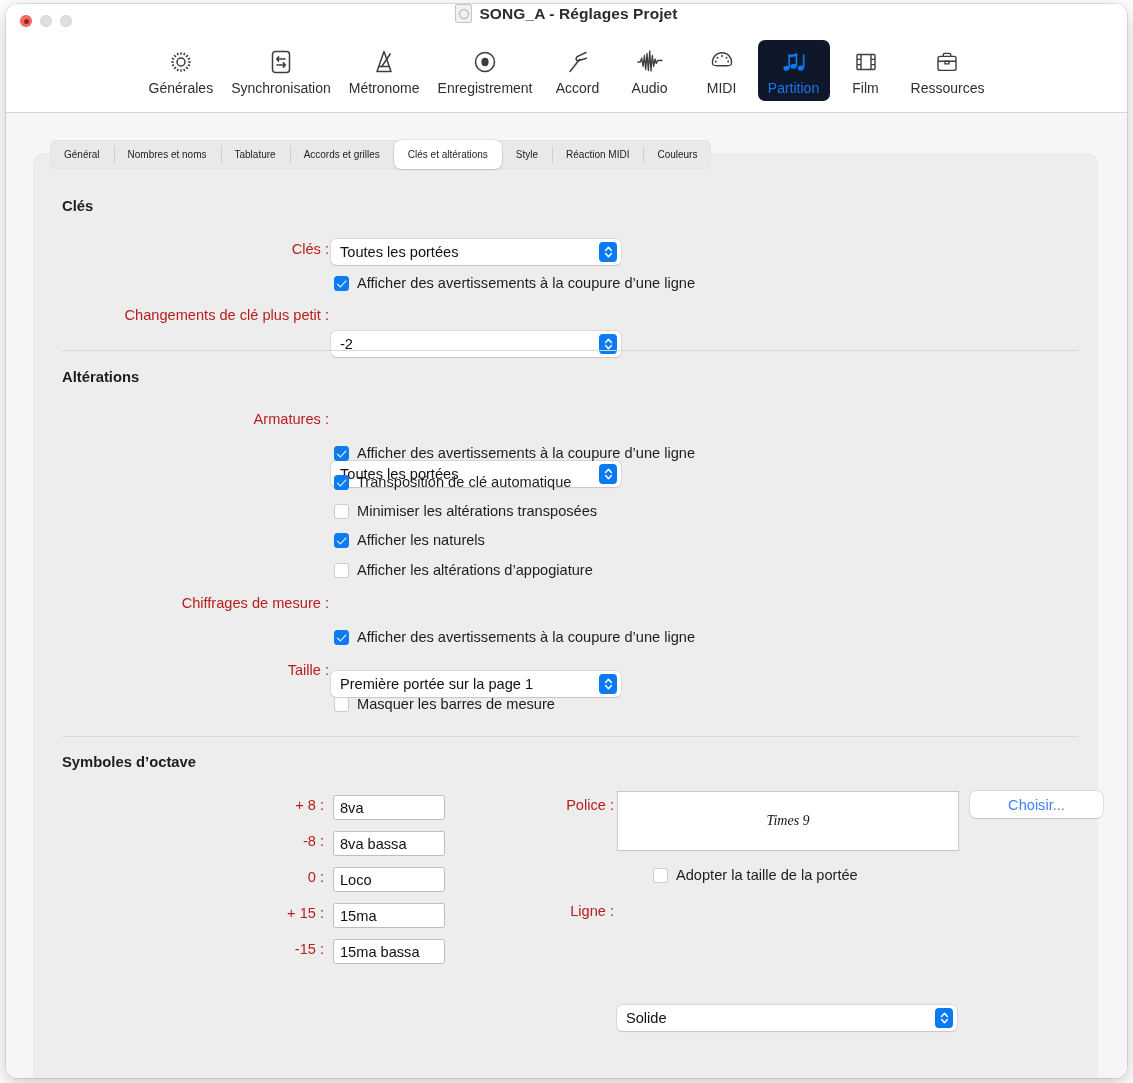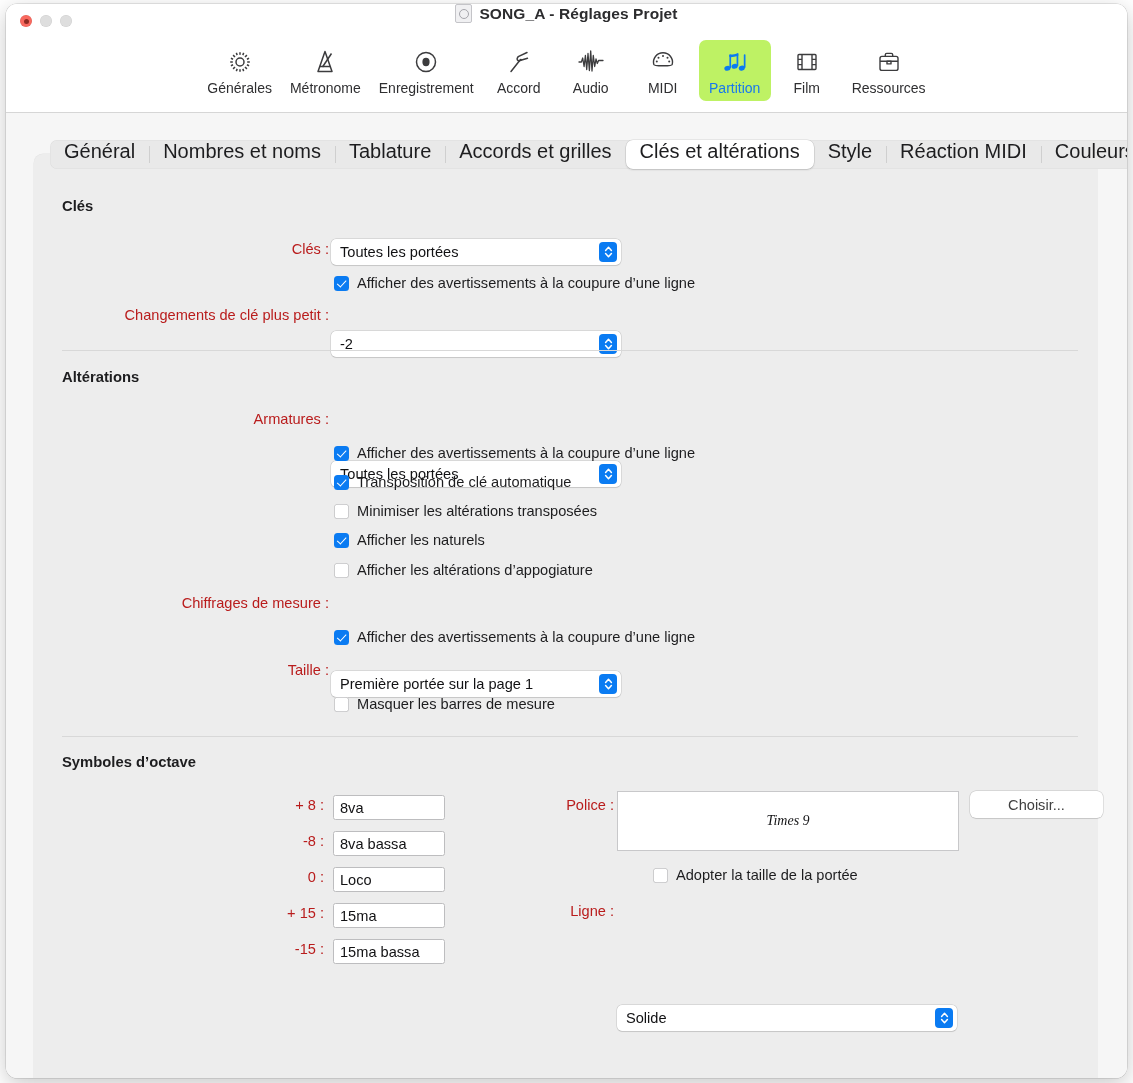--- a/index.html
+++ b/index.html
@@ -102,21 +102,21 @@
   .tb-item {
     display: flex;
     flex-direction: column;
     align-items: center;
     justify-content: flex-start;
     padding: 6px 9px 5px 9px;
     border-radius: 7px;
     cursor: default;
     min-width: 54px;
   }
-  .tb-item.selected { background: #bef264; }
+  .tb-item.selected { background: #0f172a; }
   .tb-icon {
     height: 31px;
     display: flex;
     align-items: center;
     justify-content: center;
     color: #3c3c3e;
   }
   .tb-label {
     margin-top: 3px;
     font-size: 14px;
@@ -156,22 +156,23 @@
     border-radius: 7px;
     padding: 0;
     height: 29px;
     z-index: 5;
     box-shadow: inset 0 0 0 0.5px rgba(0,0,0,0.05);
   }
   .tab {
     position: relative;
     height: 29px;
     display: flex;
+    align-items: center;
     padding: 0 14px;
-    font-size: 20px;
+    font-size: 10px;
     color: #1d1d1f;
     white-space: nowrap;
     border-radius: 7px;
     cursor: default;
   }
   .tab + .tab::before {
     content: "";
     position: absolute;
     left: 0; top: 6px;
     width: 1px; height: 17px;
@@ -305,21 +306,21 @@
   }
   .btn {
     height: 27px;
     background: #ffffff;
     border-radius: 6px;
     box-shadow: 0 0 0 0.5px rgba(0,0,0,0.17), 0 0.5px 1px rgba(0,0,0,0.09);
     display: flex;
     align-items: center;
     justify-content: center;
     font-size: 14.6px;
-    color: #404040;
+    color: #3b82f6;
     cursor: default;
     padding: 0 14px;
   }
 </style>
 </head>
 <body>
 
 <div id="window">
 
   <div id="titlebar">
@@ -340,20 +341,30 @@
       <div class="tb-icon">
         <svg width="28" height="28" viewBox="0 0 28 28" fill="none" stroke="#3c3c3e" stroke-width="1.5">
           <circle cx="14" cy="14" r="4"></circle>
           <path d="M14 4.2v2.6M14 21.2v2.6M4.2 14h2.6M21.2 14h2.6M7.1 7.1l1.9 1.9M19 19l1.9 1.9M20.9 7.1L19 9M9 19l-1.9 1.9"></path>
           <path d="M10.3 4.9l.9 2.2M16.8 20.9l.9 2.2M4.9 17.7l2.2-.9M20.9 11.2l2.2-.9M4.9 10.3l2.2.9M20.9 16.8l2.2.9M10.3 23.1l.9-2.2M16.8 7.1l.9-2.2"></path>
         </svg>
       </div>
       <div class="tb-label">Générales</div>
     </div>
 
+    <div class="tb-item">
+      <div class="tb-icon">
+        <svg width="26" height="28" viewBox="0 0 26 28" fill="none" stroke="#3c3c3e" stroke-width="1.5">
+          <rect x="4.5" y="3.5" width="17" height="21" rx="3"></rect>
+          <path d="M8.5 11h9M8.5 11l2.6-2.6M8.5 11l2.6 2.6"></path>
+          <path d="M17.5 17h-9M17.5 17l-2.6-2.6M17.5 17l-2.6 2.6"></path>
+        </svg>
+      </div>
+      <div class="tb-label">Synchronisation</div>
+    </div>
 
     <div class="tb-item">
       <div class="tb-icon">
         <svg width="26" height="28" viewBox="0 0 26 28" fill="none" stroke="#3c3c3e" stroke-width="1.5" stroke-linejoin="round">
           <path d="M13 3.5L6 23.5h14L13 3.5z"></path>
           <path d="M7.8 18.6h10.4"></path>
           <path d="M19.5 5.5L10.5 19"></path>
         </svg>
       </div>
       <div class="tb-label">Métronome</div>

